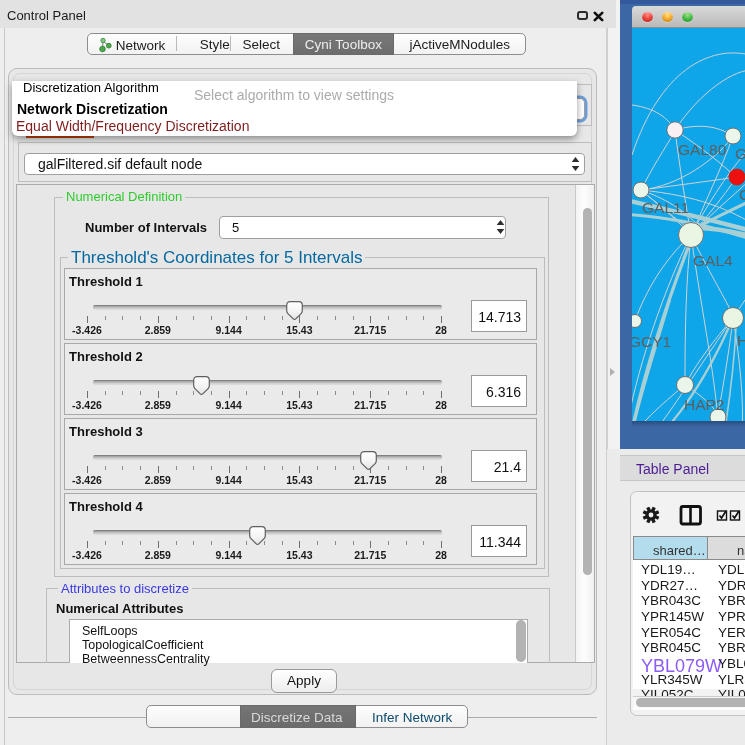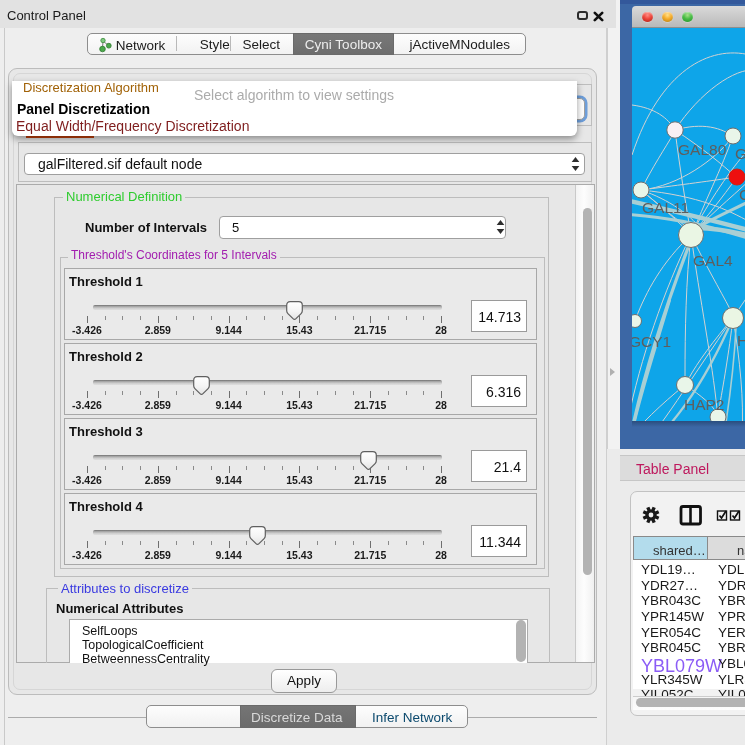--- a/index.html
+++ b/index.html
@@ -51,21 +51,21 @@
 <div class="abs" style="left:54px;top:197px;width:495px;height:380px;border:1px solid #bdbdbd;"></div>
 <div class="abs" style="left:63px;top:189px;background:#e7e7e7;padding:0 3px;font-size:13px;color:#2ecc2e;">Numerical Definition</div>
 <div class="abs" style="left:85px;top:220px;font-size:13px;font-weight:bold;color:#111;">Number of Intervals</div>
 <div class="abs" style="left:219px;top:216px;width:287px;height:23px;background:#fff;border:1px solid #9f9f9f;border-radius:4px;"></div>
 <div class="abs" style="left:232px;top:220px;font-size:13px;color:#111;">5</div>
 <div class="abs" style="left:496px;top:220px;"><svg width="9" height="14" viewBox="0 0 9 14">
       <path d="M4.5,0 L8.3,5 L0.7,5 Z" fill="#2d2d2d"></path>
       <path d="M4.5,14 L8.3,9 L0.7,9 Z" fill="#2d2d2d"></path>
     </svg></div>
 <div class="abs" style="left:60px;top:257px;width:485px;height:312px;border:1px solid #bdbdbd;"></div>
-<div class="abs" style="left:68px;top:248px;background:#e7e7e7;padding:0 3px;font-size:12px;color:#a21caf;">Threshold's Coordinates for 5 Intervals</div>
+<div class="abs" style="left:68px;top:248px;background:#e7e7e7;padding:0 3px;font-size:17px;color:#0369a1;">Threshold's Coordinates for 5 Intervals</div>
 <div class="abs" style="left:64px;top:267.7px;width:473px;height:72.5px;border:1px solid #a8a8a8;background:#eaeaea;"></div>
 <div class="abs" style="left:69px;top:273.7px;font-size:13px;font-weight:bold;color:#111;">Threshold 1</div>
 <div class="abs" style="left:93px;top:304.5px;width:349px;height:5.5px;background:linear-gradient(#6f6f6f,#b0b0b0 35%,#d5d5d5 75%,#dedede);border-radius:2px;"></div>
 <div class="abs" style="left:87.0px;top:316.0px;width:1px;height:6.5px;background:#6f6f6f;"></div>
 <div class="abs" style="left:104.7px;top:316.0px;width:1px;height:3.5px;background:#8a8a8a;"></div>
 <div class="abs" style="left:122.4px;top:316.0px;width:1px;height:3.5px;background:#8a8a8a;"></div>
 <div class="abs" style="left:140.1px;top:316.0px;width:1px;height:3.5px;background:#8a8a8a;"></div>
 <div class="abs" style="left:157.8px;top:316.0px;width:1px;height:6.5px;background:#6f6f6f;"></div>
 <div class="abs" style="left:175.5px;top:316.0px;width:1px;height:3.5px;background:#8a8a8a;"></div>
 <div class="abs" style="left:193.2px;top:316.0px;width:1px;height:3.5px;background:#8a8a8a;"></div>
@@ -237,23 +237,23 @@
 <div class="abs" style="left:516px;top:620px;width:10px;height:42px;background:#b3b3b3;border-radius:5px;"></div>
 <div class="abs" style="left:271px;top:669px;width:66px;height:24px;background:linear-gradient(#ffffff,#ededed);border:1px solid #999;border-radius:6px;"></div>
 <div class="abs" style="left:271px;top:673px;width:66px;text-align:center;font-size:13.5px;color:#111;">Apply</div>
 <div class="abs" style="left:8px;top:717px;width:589px;height:1px;background:#ababab;"></div>
 <div class="abs" style="left:145.5px;top:705px;width:322.8px;height:23px;background:linear-gradient(#fdfdfd,#f1f1f1);border:1px solid #8d8d8d;border-radius:5px;"></div>
 <div class="abs" style="left:145.5px;top:710px;width:83px;text-align:center;font-size:13.5px;color:#1c1c1c;margin-top:33px;">Impute Data</div>
 <div class="abs" style="left:240.2px;top:705px;width:116.0px;height:23px;background:linear-gradient(#757575,#6b6b6b);border:1px solid #6a6a6a;"></div>
 <div class="abs" style="left:240.2px;top:710px;width:113px;text-align:center;font-size:13.5px;color:#d9d9d9;">Discretize Data</div>
 <div class="abs" style="left:356.2px;top:710px;width:112.1px;text-align:center;font-size:13.5px;color:#0c4a6e;">Infer Network</div>
 <div class="abs" style="left:12px;top:81px;width:565px;height:55px;background:#fff;border-radius:0 0 6px 6px;box-shadow:0 3px 7px rgba(0,0,0,0.4);"></div>
-<div class="abs" style="left:23px;top:80px;font-size:13px;color:#a16207;">Discretization Algorithm</div>
+<div class="abs" style="left:23px;top:80px;font-size:13px;color:#000000;">Discretization Algorithm</div>
 <div class="abs" style="left:194px;top:86.5px;font-size:14px;color:#ababab;">Select algorithm to view settings</div>
-<div class="abs" style="left:17px;top:101px;font-size:14px;font-weight:bold;color:#000;">Panel Discretization</div>
+<div class="abs" style="left:17px;top:101px;font-size:14px;font-weight:bold;color:#000;">Network Discretization</div>
 <div class="abs" style="left:16px;top:118px;font-size:14px;color:#7f1d1d;">Equal Width/Frequency Discretization</div>
 <div class="abs" style="left:610px;top:368px;width:0;height:0;border-top:4px solid transparent;border-bottom:4px solid transparent;border-left:5px solid #b0b0b0;"></div>
 <div class="abs" style="left:620px;top:0;width:125px;height:449px;background:#3c67a5;"></div>
 <div class="abs" style="left:620px;top:0;width:125px;height:4px;background:#33589b;"></div>
 <div class="abs" style="left:632px;top:6px;width:113px;height:22px;background:linear-gradient(#dadada,#b9b9b9);border-bottom:1px solid #8e8e8e;border-radius:4px 0 0 0;"></div>
 <div class="abs" style="left:642px;top:11.5px;width:10.5px;height:10.5px;border-radius:50%;background:radial-gradient(circle at 50% 30%, #ff8d85 0%, #ee443a 45%, #a31b10 100%);box-shadow:0 0.5px 1px rgba(255,255,255,0.5), inset 0 1px 1.5px rgba(255,255,255,0.55);"></div>
 <div class="abs" style="left:662px;top:11.5px;width:10.5px;height:10.5px;border-radius:50%;background:radial-gradient(circle at 50% 30%, #ffe08a 0%, #f6ab28 45%, #a87a16 100%);box-shadow:0 0.5px 1px rgba(255,255,255,0.5), inset 0 1px 1.5px rgba(255,255,255,0.55);"></div>
 <div class="abs" style="left:682px;top:11.5px;width:10.5px;height:10.5px;border-radius:50%;background:radial-gradient(circle at 50% 30%, #a8e08b 0%, #47bc43 45%, #1f8c2c 100%);box-shadow:0 0.5px 1px rgba(255,255,255,0.5), inset 0 1px 1.5px rgba(255,255,255,0.55);"></div>
 <div class="abs" style="left:632px;top:28px;width:120px;height:393px;background:#0ea5e9;overflow:hidden;">
 <svg width="113" height="393" viewBox="632 28 113 393" style="position:absolute;left:0;top:0;">
@@ -310,21 +310,21 @@
 <text x="739" y="200" font-size="15.5" fill="#5e5e5e" font-family="Liberation Sans, sans-serif">C</text>
 <text x="693" y="266" font-size="15.5" fill="#5e5e5e" font-family="Liberation Sans, sans-serif">GAL4</text>
 <text x="629" y="347" font-size="15.5" fill="#5e5e5e" font-family="Liberation Sans, sans-serif">GCY1</text>
 <text x="737" y="346" font-size="15.5" fill="#5e5e5e" font-family="Liberation Sans, sans-serif">H</text>
 <text x="684" y="410" font-size="15.5" fill="#5e5e5e" font-family="Liberation Sans, sans-serif">HAP2</text>
 </svg>
   </div>
 <div class="abs" style="left:632px;top:421px;width:113px;height:6px;background:linear-gradient(#2a4d7e,#3c67a5);"></div>
 <div class="abs" style="left:607px;top:449px;width:138px;height:296px;background:#ebebeb;"></div>
 <div class="abs" style="left:620px;top:455px;width:125px;height:26px;background:#dcdcdc;border-top:1px solid #c6c6c6;border-bottom:1px solid #c6c6c6;"></div>
-<div class="abs" style="left:636px;top:461px;font-size:14px;color:#be185d;">Table Panel</div>
+<div class="abs" style="left:636px;top:461px;font-size:14px;color:#4c1d95;">Table Panel</div>
 <div class="abs" style="left:630px;top:491px;width:130px;height:225px;background:#f2f2f2;border:1px solid #c2c2c2;border-radius:7px;overflow:hidden;">
 <svg width="128" height="223" style="position:absolute;left:0;top:0;">
 <line x1="24.2" y1="24.7" x2="27.7" y2="26.2" stroke="#1a1a1a" stroke-width="3.4"></line>
       <line x1="21.7" y1="27.2" x2="23.2" y2="30.7" stroke="#1a1a1a" stroke-width="3.4"></line>
       <line x1="18.3" y1="27.2" x2="16.8" y2="30.7" stroke="#1a1a1a" stroke-width="3.4"></line>
       <line x1="15.8" y1="24.7" x2="12.3" y2="26.2" stroke="#1a1a1a" stroke-width="3.4"></line>
       <line x1="15.8" y1="21.3" x2="12.3" y2="19.8" stroke="#1a1a1a" stroke-width="3.4"></line>
       <line x1="18.3" y1="18.8" x2="16.8" y2="15.3" stroke="#1a1a1a" stroke-width="3.4"></line>
       <line x1="21.7" y1="18.8" x2="23.2" y2="15.3" stroke="#1a1a1a" stroke-width="3.4"></line>
       <line x1="24.2" y1="21.3" x2="27.7" y2="19.8" stroke="#1a1a1a" stroke-width="3.4"></line>

